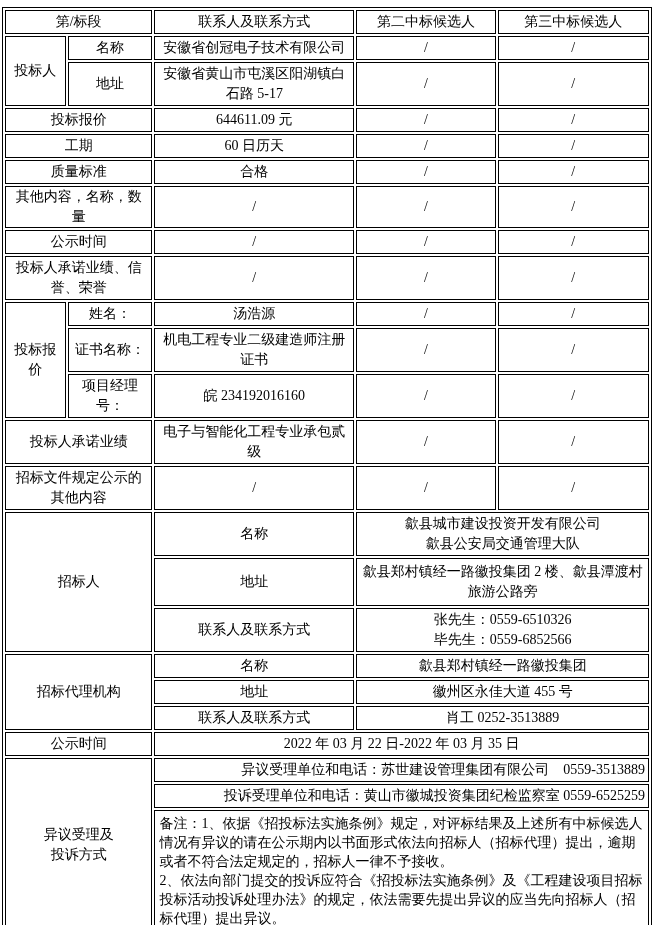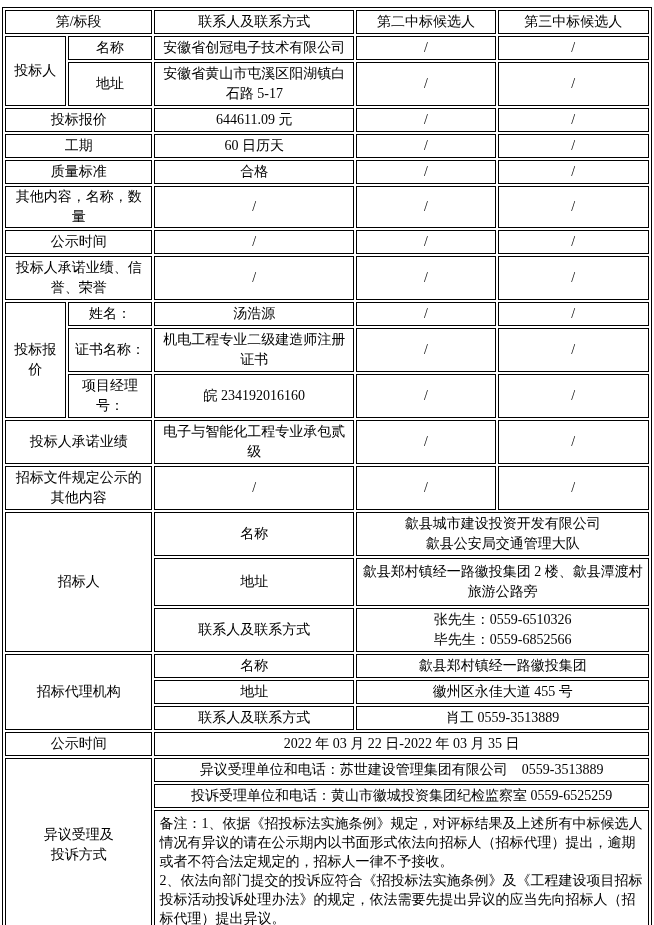--- a/index.html
+++ b/index.html
@@ -21,21 +21,21 @@
     border:1px solid #000;
     text-align:center;
     vertical-align:middle;
     padding:0 3px;
     font-size:14px;
     line-height:20px;
     white-space:pre-line;
     overflow:hidden;
     word-break:break-all;
   }
-  td.al{text-align:center;}
+  td.al{text-align:right;}
   td.remark{text-align:left;line-height:19px;padding:2px 4px;}
   tr.rs td{height:22px;margin-top:24px;}
   tr.rd td{height:42px;}
   tr.ra td{height:46px;}
   tr.rb td{height:116px;}
   
 </style>
 </head>
 <body>
 
@@ -168,21 +168,21 @@
       <td colspan="2" rowspan="3">招标代理机构</td>
       <td>名称</td>
       <td colspan="2">歙县郑村镇经一路徽投集团</td>
     </tr>
     <tr class="rs">
       <td>地址</td>
       <td colspan="2">徽州区永佳大道 455 号</td>
     </tr>
     <tr class="rs">
       <td>联系人及联系方式</td>
-      <td colspan="2">肖工 0559-3513889</td>
+      <td colspan="2">肖工 0252-3513889</td>
     </tr>
 
     <tr class="rs">
       <td colspan="2">公示时间</td>
       <td colspan="3">2022 年 03 月 22 日-2022 年 03 月 35 日</td>
     </tr>
 
     <tr class="rs">
       <td colspan="2" rowspan="3">异议受理及
 投诉方式</td>

